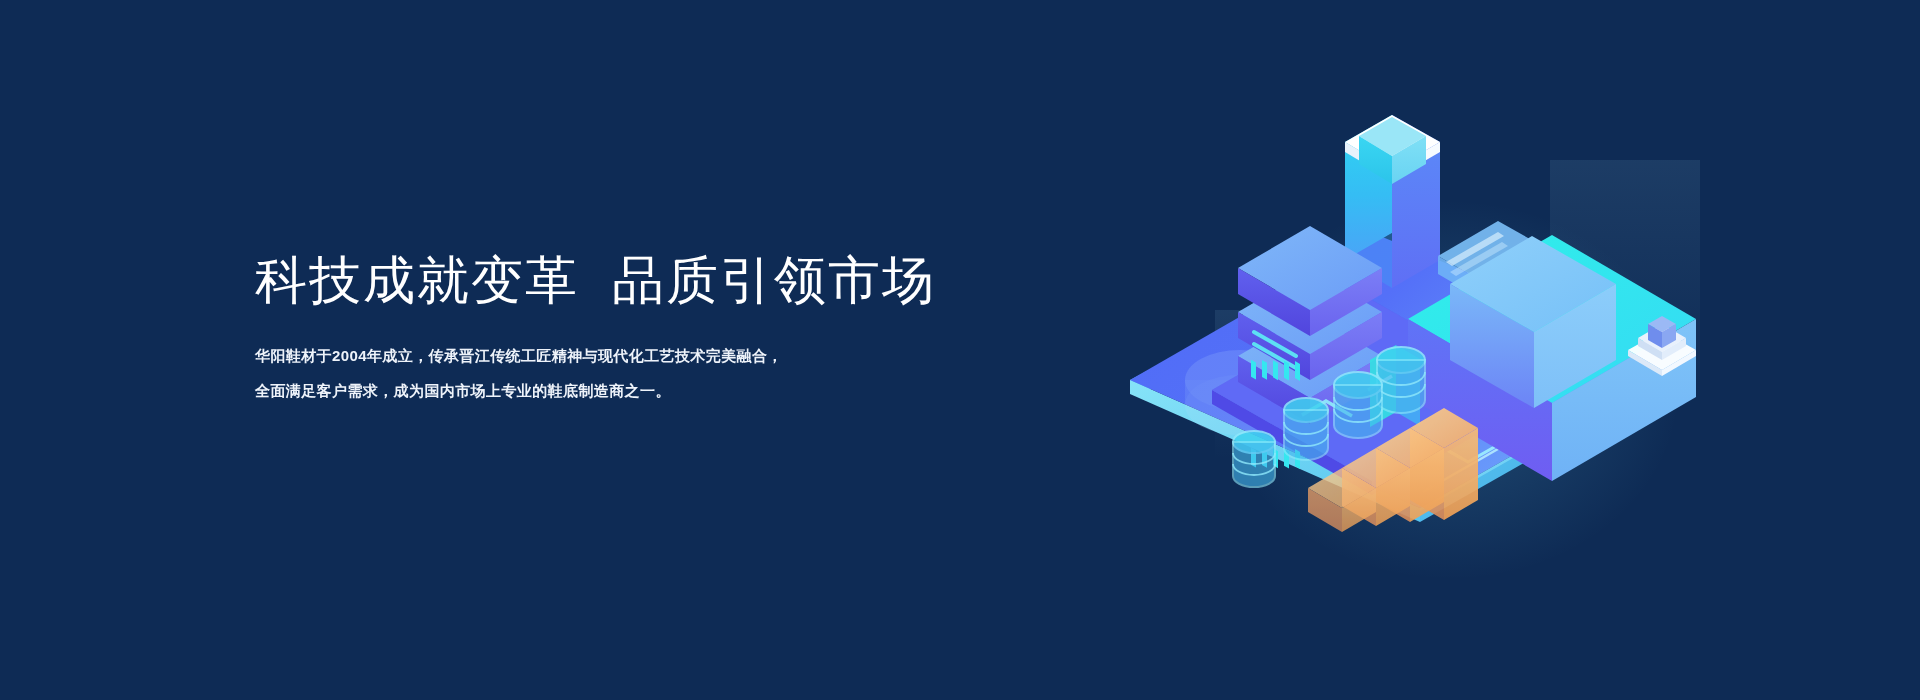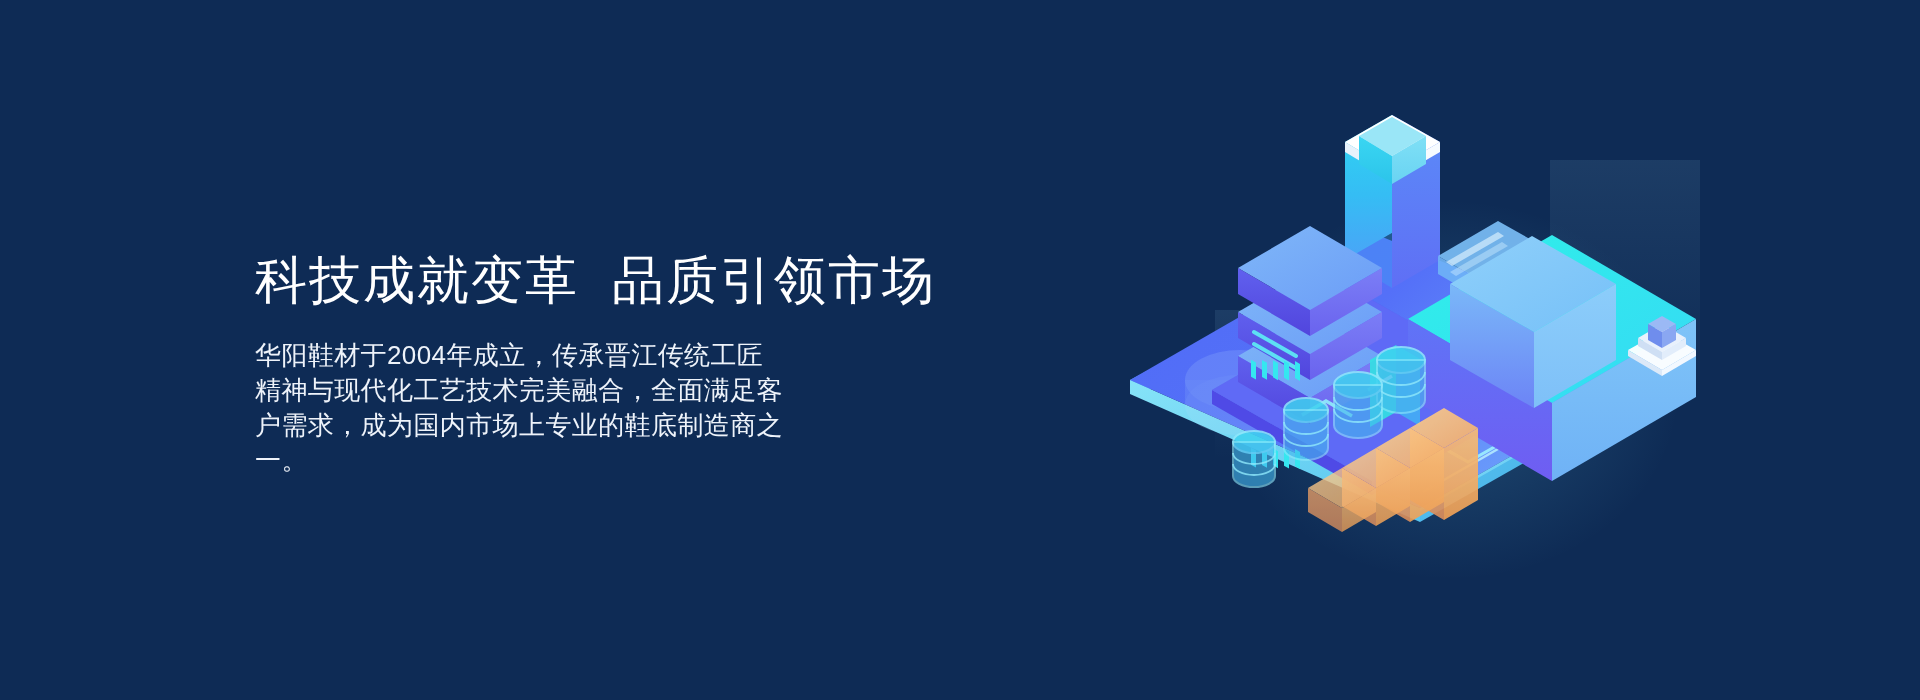--- a/index.html
+++ b/index.html
@@ -38,25 +38,26 @@
     font-weight: 400;
     color: #ffffff;
     letter-spacing: 2px;
     white-space: pre;
     margin: 0;
   }
 
   .paragraph {
     margin: 0;
     margin-top: 26px;
-    font-size: 26px;
+    font-size: 15px;
     line-height: 35px;
     color: #eef3fa;
     letter-spacing: 0.4px;
     width: 530px;
+    font-weight: bold;
   }
 
   
   .illustration {
     position: absolute;
     left: 1120px;
     top: 60px;
     width: 680px;
     height: 560px;
   }

